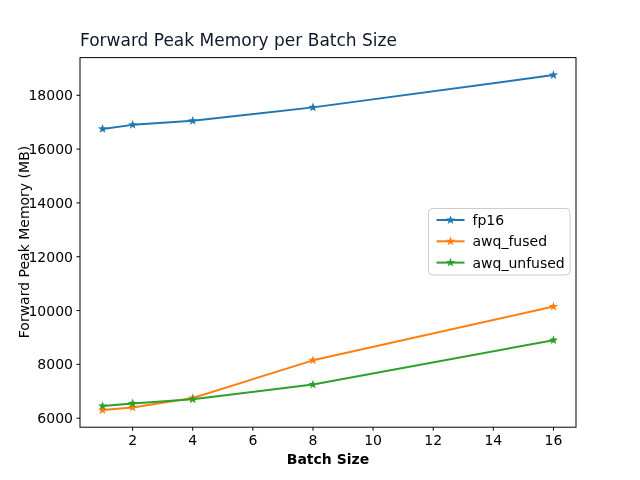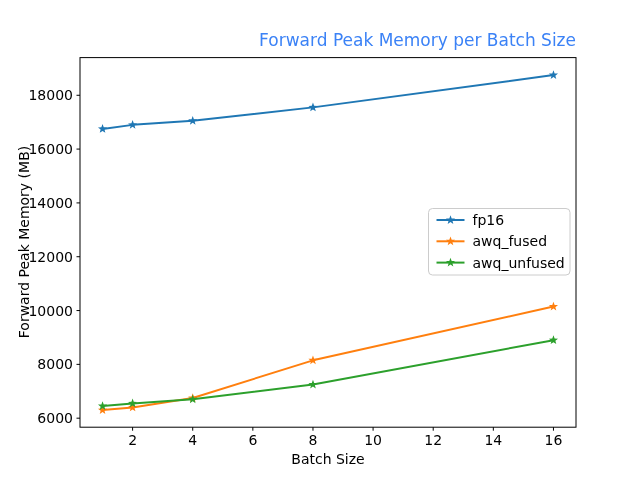--- a/index.html
+++ b/index.html
@@ -7,31 +7,32 @@
     width: 640px; height: 480px;
     background: #ffffff;
     position: relative;
     overflow: hidden;
     font-family: "DejaVu Sans", sans-serif;
   }
   .figure { position: absolute; inset: 0; }
   .chart-title {
     position: absolute;
     left: 80px; width: 496px; top: 30px;
-    text-align: right;
+    text-align: left;
     font-size: 17px;
-    color: #3b82f6;
+    color: #0f172a;
     white-space: nowrap;
   }
   .xlabel {
     position: absolute;
     left: 80px; width: 496px; top: 451px;
     text-align: center;
     font-size: 14px;
     color: #000000;
+    font-weight: bold;
   }
   .ylabel {
     position: absolute;
     left: 24px; top: 242px;
     transform: translate(-50%, -50%) rotate(-90deg);
     transform-origin: center;
     font-size: 14px;
     color: #000000;
     white-space: nowrap;
   }

